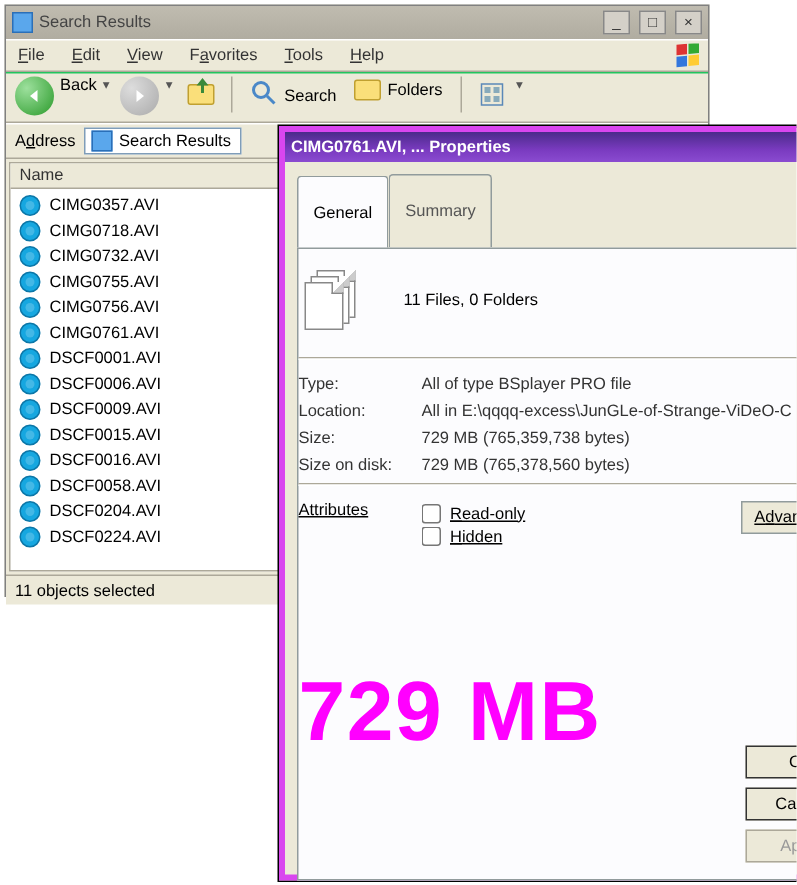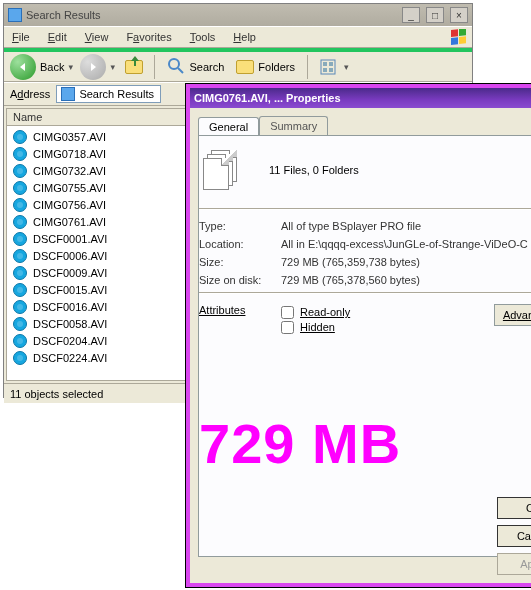--- a/index.html
+++ b/index.html
@@ -10,21 +10,21 @@
 .ex-title { background: linear-gradient(#c0bcb0,#b0aca0); height: 22px; display: flex; align-items: center; padding: 0 4px; gap: 4px; color: #444; }
 .ex-title .ticon { width: 14px; height: 14px; background: #5aa7ec; border: 1px solid #2a6fb8; }
 .ex-title .spacer { flex: 1; }
 .ex-title .wbtn { width: 18px; height: 16px; border: 1px solid #888; background: #d4d0c8; display: flex; align-items: center; justify-content: center; font-size: 10px; color: #333; margin-left: 2px; }
 
 .ex-menu { display: flex; height: 22px; align-items: center; padding: 3px 8px; gap: 18px; border-top: 1px solid #fff; border-bottom: 1px solid #aca899; position: relative; }
 .ex-menu span { color: #333; }
 .ex-menu span u { text-decoration: underline; }
 .ex-menu .winflag { position: absolute; right: 4px; top: 2px; width: 18px; height: 18px; }
 
-.ex-tool { display: flex; align-items: center; height: 34px; padding: 2px 6px; border-top: 4px solid #22c55e; border-bottom: 1px solid #aca899; gap: 4px; }
+.ex-tool { display: flex; align-items: flex-start; height: 34px; padding: 2px 6px; border-top: 1px solid #22c55e; border-bottom: 1px solid #aca899; gap: 4px; }
 .navbtn { width: 26px; height: 26px; border-radius: 50%; display: flex; align-items: center; justify-content: center; color: #fff; font-size: 14px; }
 .navbtn.green { background: radial-gradient(circle at 30% 30%, #9de09d, #2a9a2a); }
 .navbtn.gray  { background: radial-gradient(circle at 30% 30%, #ddd, #aaa); color: #888; }
 .tdrop { width: 8px; color: #555; font-size: 9px; }
 .tsep { width: 1px; height: 24px; background: #aca899; margin: 0 4px; }
 .ticonbtn { width: 24px; height: 24px; display: flex; align-items: center; justify-content: center; }
 .tlabelbtn { display: flex; align-items: center; gap: 4px; padding: 2px 4px; }
 .folder-ic { width: 18px; height: 14px; background: #fadf7a; border: 1px solid #c0a030; border-radius: 2px; }
 .mag-ic svg { width: 18px; height: 18px; }
 
@@ -39,42 +39,42 @@
 .row .fic::after { content: ""; position: absolute; inset: 3px; background: #fff; opacity: .2; border-radius: 50%; }
 .ex-status { border-top: 1px solid #aca899; height: 20px; display: flex; align-items: center; padding: 0 6px; background: #ece9d8; }
 
 
 .props { position: absolute; left: 186px; top: 84px; width: 397px; height: 503px; border: 4px solid #d946ef; background: #ece9d8; box-shadow: 0 0 0 1px #000; }
 .props-title { height: 20px; background: linear-gradient(#4b2a8a,#7a3bc0 60%,#8a4bd0); color: #fff; display: flex; align-items: center; padding: 0 4px; font-weight: bold; }
 .props-title .spacer { flex: 1; }
 .props-title .wbtn { width: 18px; height: 16px; border: 1px solid #fff; background: #d4d0c8; color: #333; display: flex; align-items: center; justify-content: center; margin-left: 2px; font-size: 10px; font-weight: normal; }
 
 .tabstrip { display: flex; padding: 8px 8px 0 8px; }
-.tab { border: 1px solid #919b9c; border-bottom: none; padding: 3px 10px; background: #fcfcfe; border-radius: 3px 3px 0 0; position: relative; top: 1px; }
+.tab { border: 1px solid #919b9c; border-bottom: none; padding: 18px 10px; background: #fcfcfe; border-radius: 3px 3px 0 0; position: relative; top: 1px; }
 .tab.inactive { background: #ece9d8; color: #555; top: 0; }
 .tabbody { margin: 0 8px 0 8px; border: 1px solid #919b9c; background: #fcfcfe; height: 422px; padding: 14px 0; position: relative; }
 
 .iconrow { display: flex; align-items: center; gap: 16px; margin-bottom: 18px; }
 .stackicon { width: 38px; height: 40px; position: relative; margin-left: 4px; }
 .stackicon .sheet { position: absolute; width: 26px; height: 32px; background: #fff; border: 1px solid #888; }
 .stackicon .s1 { left: 8px; top: 0; }
 .stackicon .s2 { left: 4px; top: 4px; }
 .stackicon .s3 { left: 0; top: 8px; }
 .stackicon .fold { position: absolute; right: -1px; top: -1px; width: 8px; height: 8px; background: linear-gradient(135deg,#fff 50%,#ccc 50%); border-left: 1px solid #888; border-bottom: 1px solid #888; }
 
 .hr { border-top: 1px solid #aca899; border-bottom: 1px solid #fff; margin: 6px 0 10px 0; }
 
 .proprow { display: flex; margin: 6px 0; }
 .proprow .k { width: 82px; color: #333; }
 .proprow .v { flex: 1; color: #333; white-space: nowrap; overflow: hidden; }
 
 .attrs { display: flex; align-items: flex-start; margin-top: 4px; text-decoration: underline; }
 .attrs .k { width: 82px; }
 .chkcol { flex: 1; }
-.chk { display: flex; align-items: flex-start; gap: 6px; margin: 2px 0; }
+.chk { display: flex; align-items: center; gap: 6px; margin: 2px 0; }
 .chk input { width: 13px; height: 13px; margin: 0; }
 .advbtn { border: 1px solid #919b9c; background: #ece9d8; padding: 2px 8px; height: 22px; }
 
 .big { position: absolute; left: 0; right: 0; top: 275px; text-align: left; color: #ff00ff; font-size: 56px; font-weight: 900; letter-spacing: 1px; font-family: Arial, sans-serif; }
 
 .btnrow { position: absolute; right: 8px; bottom: 8px; display: flex; gap: 6px; flex-direction: column; }
 .btn { width: 74px; height: 22px; border: 1px solid #333; background: #ece9d8; }
 .btn.disabled { color: #999; border-color: #aca899; }
 </style>
 </head>

